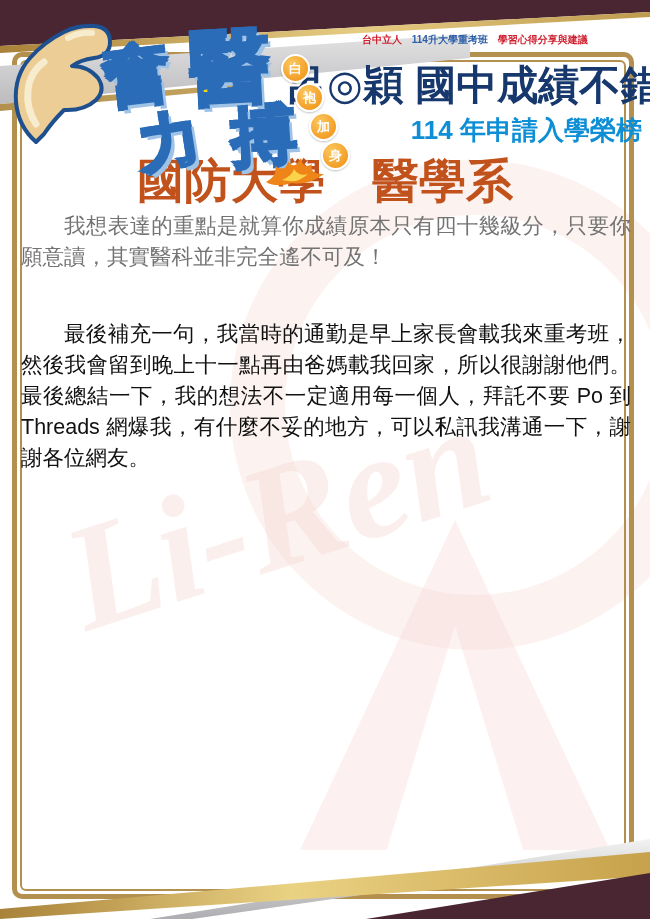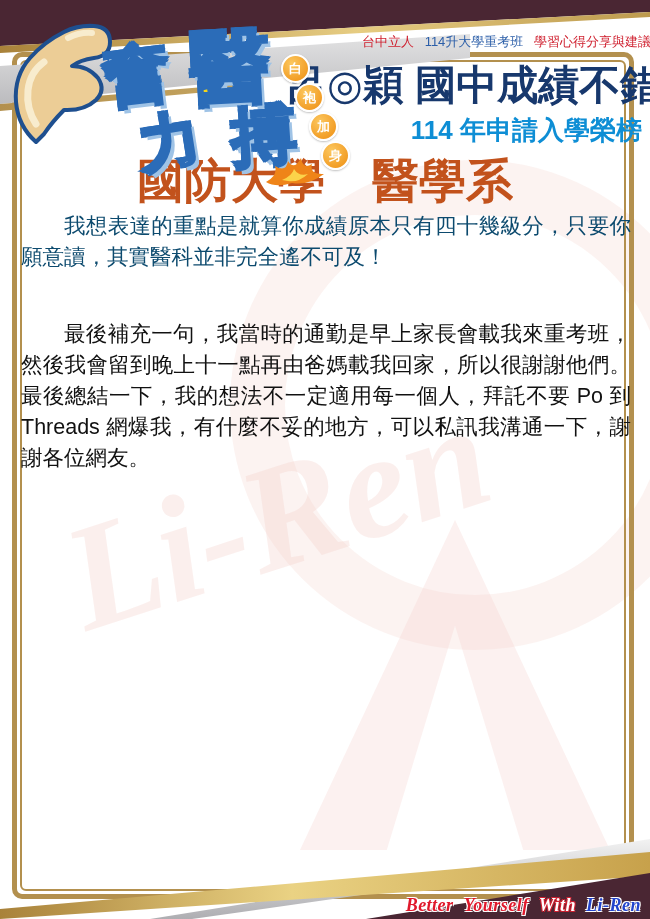--- a/index.html
+++ b/index.html
@@ -45,40 +45,40 @@
   .badge{position:absolute;width:25px;height:25px;border-radius:50%;
     background:radial-gradient(circle at 35% 30%,#fcc75e,#ee8d10);
     border:2px solid #fff;box-shadow:0 1px 2px rgba(0,0,0,.25);
     color:#fff;font-size:13px;font-weight:bold;display:flex;align-items:center;justify-content:center;}
   .bd0{left:281px;top:52px;} .bd1{left:295px;top:81px;} .bd2{left:309px;top:110px;} .bd3{left:321px;top:139px;}
   .flame{position:absolute;left:262px;top:138px;width:66px;height:46px;}
   .arm{position:absolute;left:6px;top:12px;width:120px;height:135px;}
 
   
   .top-banner{position:absolute;left:362px;top:33px;width:280px;z-index:6;
-    font-size:13px;font-weight:normal;letter-spacing:0;white-space:nowrap;}
+    font-size:10px;font-weight:bold;letter-spacing:0;white-space:nowrap;}
   .tb-red{color:#cf1f2e;} .tb-blue{color:#2b5ea8;}
   .top-banner span{margin-right:7px;}
 
   
   .student-line{position:absolute;left:286px;top:58px;width:356px;z-index:5;
     text-align:center;font-size:41px;font-weight:900;color:#17386d;
     letter-spacing:0;white-space:nowrap;}
   .year-line{position:absolute;left:286px;top:113px;width:356px;z-index:5;
     text-align:right;font-size:26px;font-weight:900;color:#0e8ed5;white-space:nowrap;}
   .admission-line{position:absolute;left:0;top:150px;width:650px;z-index:5;
     text-align:center;font-size:47px;font-weight:900;color:#c2521c;white-space:nowrap;}
 
   
   .article{position:absolute;left:21px;top:211px;width:610px;z-index:3;
     font-size:21.5px;line-height:31px;font-weight:500;color:#111;
     text-align:justify;}
   .article p{margin:0 0 26px 0;text-indent:2em;}
   .article p.gap-before{margin-top:46px;}
-  .t-black{color:#111111;} .t-red{color:#0c4a6e;}
+  .t-black{color:#111111;} .t-red{color:#737373;}
 
   
   .footer-deco{position:absolute;left:0;bottom:0;width:650px;height:80px;z-index:7;}
   .fd{position:absolute;left:0;top:0;width:650px;height:80px;}
   .fd-silver{background:linear-gradient(180deg,#f2f2f2,#aeaeb2);
     clip-path:polygon(150px 80px,650px 0px,650px 15px,192px 80px);}
   .fd-gold{background:linear-gradient(90deg,#a9823a,#ecd astray);}
   .fd-gold{background:linear-gradient(90deg,#a9823a,#ead283 45%,#c7a14b);
     clip-path:polygon(0 70px,650px 13px,650px 37px,0 80px);}
   .fd-maroon{background:#4a2633;clip-path:polygon(366px 80px,650px 34px,650px 80px);}
@@ -143,14 +143,13 @@
 
 <div class="article" id="article">
     <p><span class="t-red">我想表達的重點是就算你成績原本只有四十幾級分，只要你願意讀，其實醫科並非完全遙不可及！</span></p>
     <p class="gap-before"><span class="t-black">最後補充一句，我當時的通勤是早上家長會載我來重考班，然後我會留到晚上十一點再由爸媽載我回家，所以很謝謝他們。最後總結一下，我的想法不一定適用每一個人，拜託不要 Po 到 Threads 網爆我，有什麼不妥的地方，可以私訊我溝通一下，謝謝各位網友。</span></p>
   </div>
 
 <div class="footer-deco">
   <div class="fd fd-silver"></div>
   <div class="fd fd-gold"></div>
   <div class="fd fd-maroon"></div>
-  <div class="footer-slogan" id="footer-slogan"><span class="w-red">Better</span><span class="w-red">Yourself</span><span class="w-white">With</span><span class="w-blue">Li-Ren</span></div>
 </div>
 
 </body></html>

